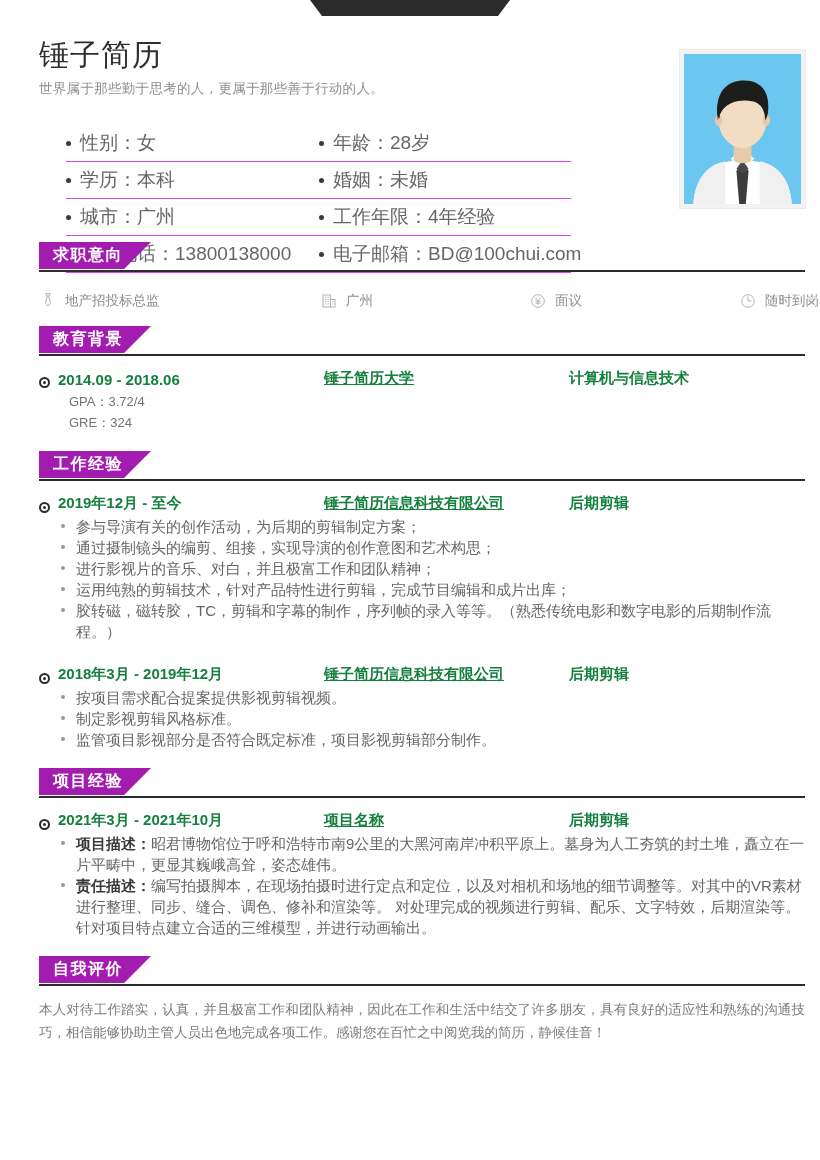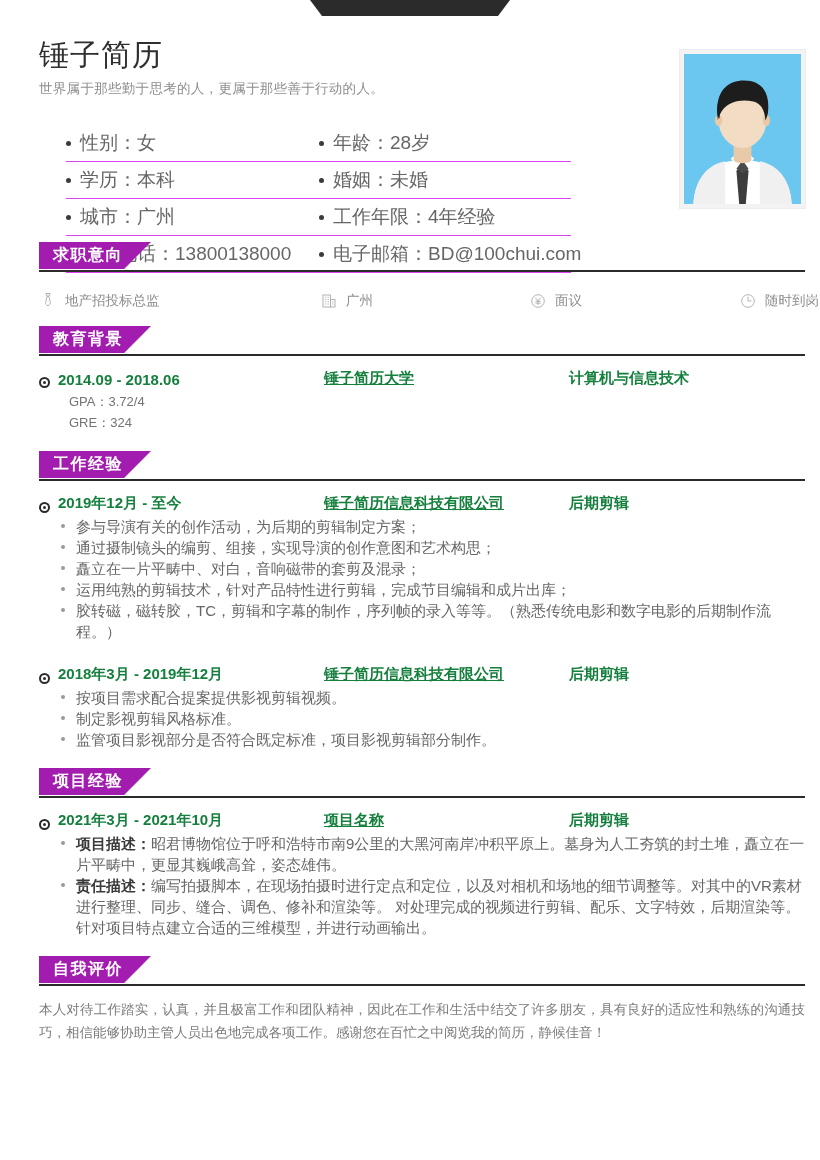--- a/index.html
+++ b/index.html
@@ -394,21 +394,21 @@
     <div class="entry">
       <div class="entry-head">
         <span class="ring"></span>
         <span class="col-date">2019年12月 - 至今</span>
         <span class="col-org">锤子简历信息科技有限公司</span>
         <span class="col-role">后期剪辑</span>
       </div>
       <div class="bullets">
         <div class="bullet">参与导演有关的创作活动，为后期的剪辑制定方案；</div>
         <div class="bullet">通过摄制镜头的编剪、组接，实现导演的创作意图和艺术构思；</div>
-        <div class="bullet">矗立在一片平畴中、对白，音响磁带的套剪及混录；</div>
+        <div class="bullet">进行影视片的音乐、对白，并且极富工作和团队精神；</div>
         <div class="bullet">运用纯熟的剪辑技术，针对产品特性进行剪辑，完成节目编辑和成片出库；</div>
         <div class="bullet">胶转磁，磁转胶，TC，剪辑和字幕的制作，序列帧的录入等等。（熟悉传统电影和数字电影的后期制作流程。）</div>
       </div>
     </div>
 
     <div class="entry">
       <div class="entry-head">
         <span class="ring"></span>
         <span class="col-date">2018年3月 - 2019年12月</span>
         <span class="col-org">锤子简历信息科技有限公司</span>

